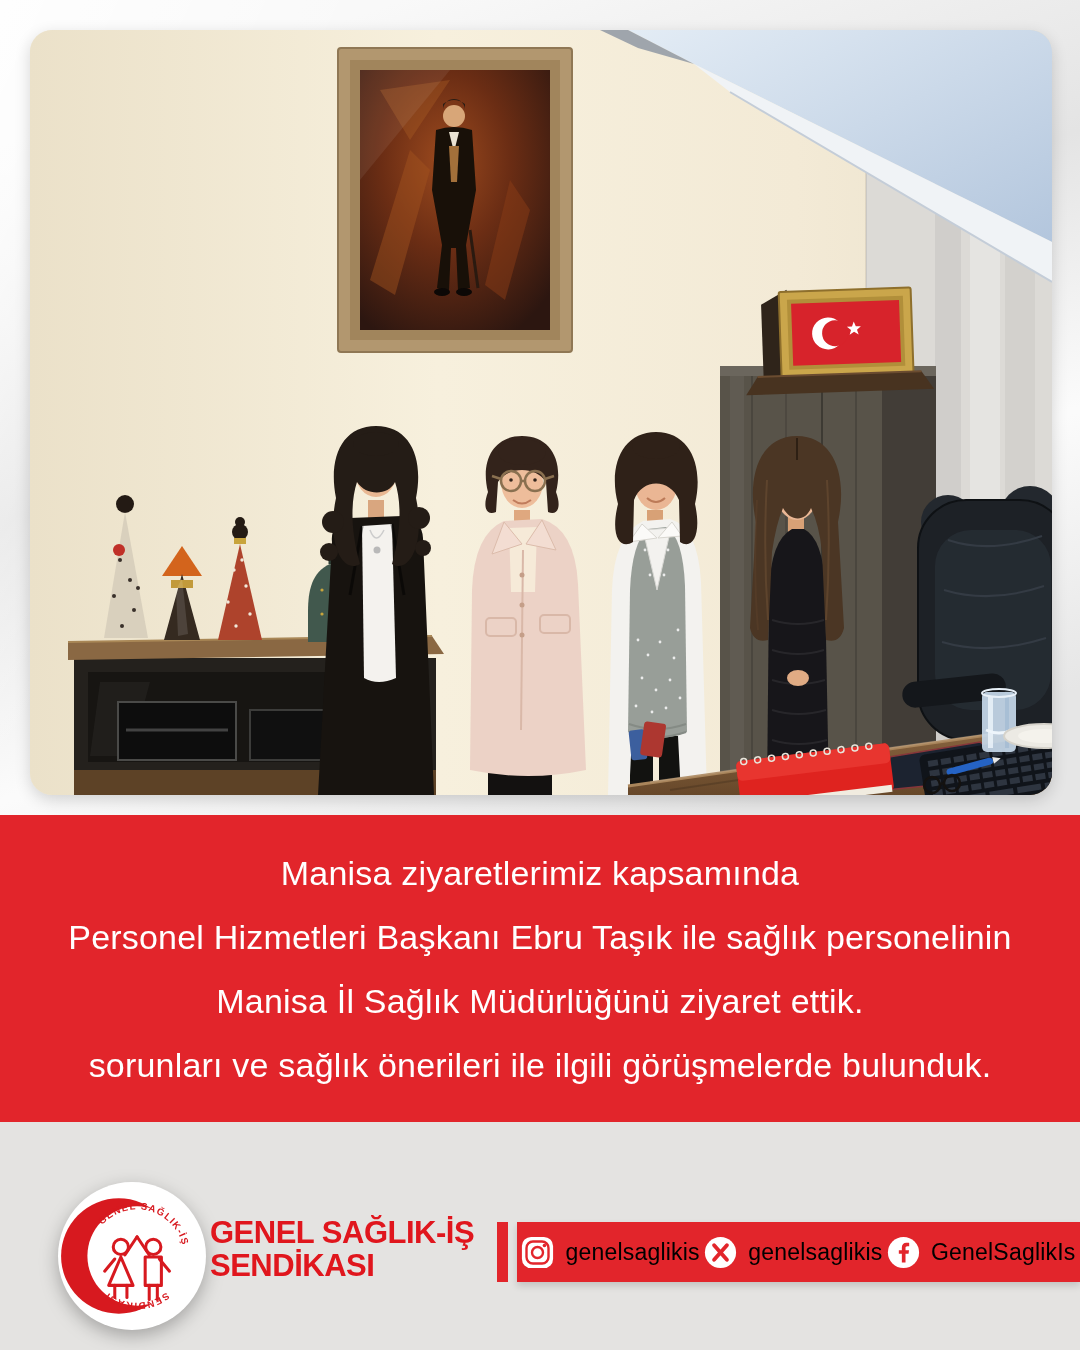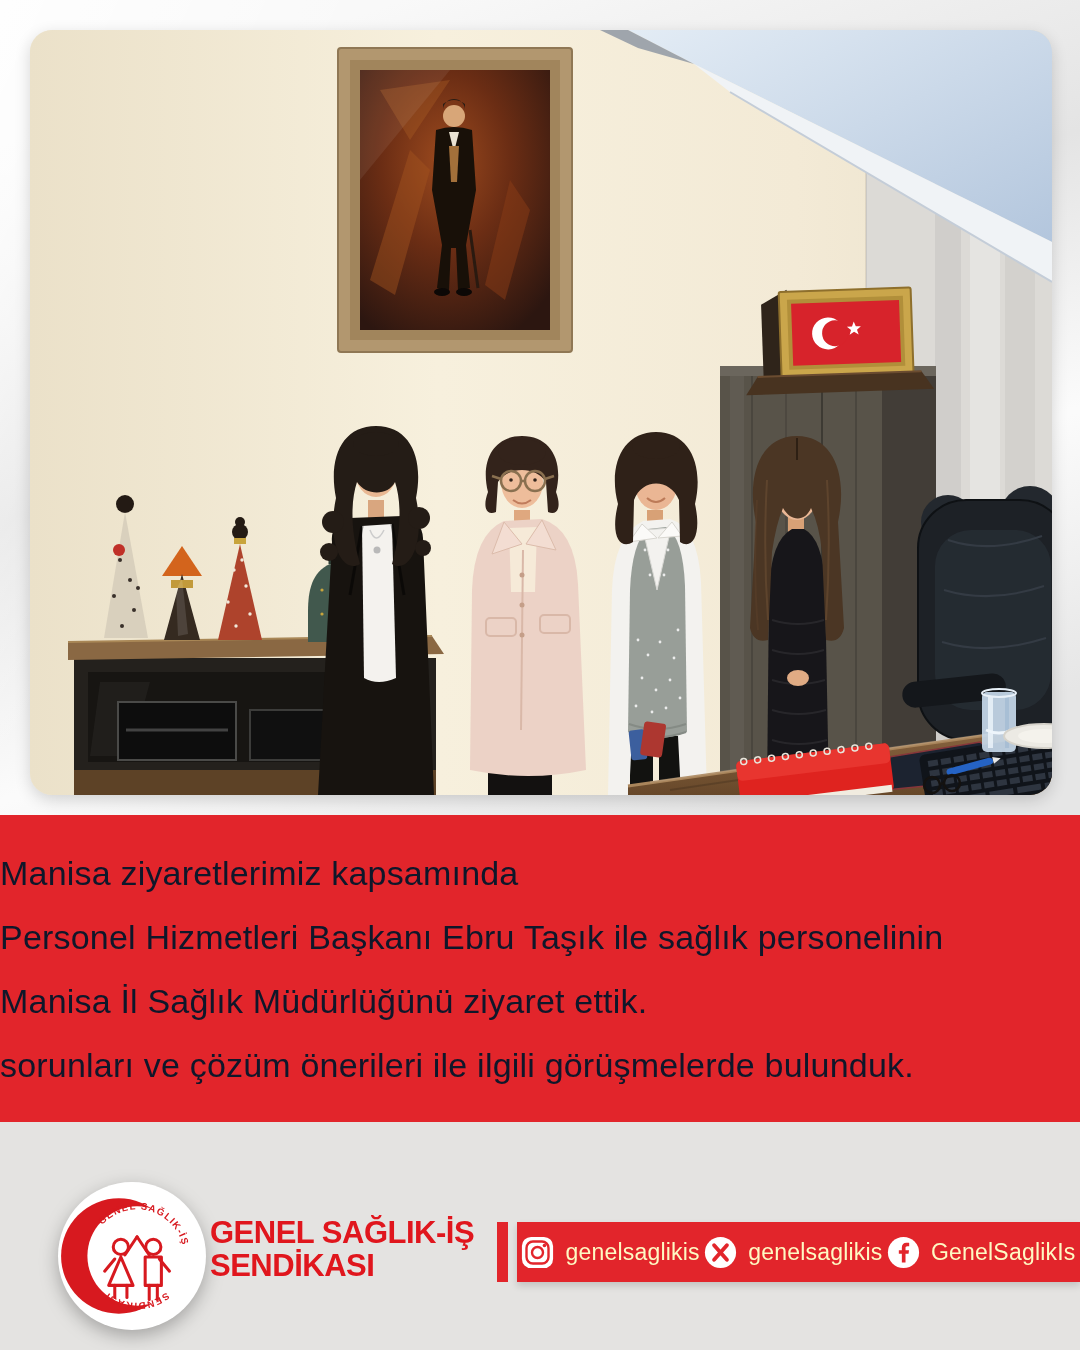--- a/index.html
+++ b/index.html
@@ -22,21 +22,21 @@
     background:#f2ebda;
   }
   .photo-card svg{display:block;width:100%;height:100%;}
   .banner{
     position:absolute;left:0;top:815px;width:1080px;height:307px;
     background:#e2252b;
     display:flex;flex-direction:column;justify-content:center;
     padding:0;box-sizing:border-box;
   }
   .banner-line{
-    color:#0f172a;font-size:34px;line-height:64px;text-align:left;
+    color:#ffffff;font-size:34px;line-height:64px;text-align:center;
     font-weight:400;letter-spacing:.2px;white-space:nowrap;
   }
   .footer{
     position:absolute;left:0;top:1122px;width:1080px;height:228px;
     background:#e4e3e1;
   }
   .logo-wrap{
     position:absolute;left:56px;top:58px;width:152px;height:152px;
     filter:drop-shadow(0 6px 9px rgba(0,0,0,.28));
   }
@@ -48,21 +48,21 @@
   .divider{
     position:absolute;left:497px;top:100px;width:11px;height:60px;background:#e2252b;
   }
   .social-bar{
     position:absolute;left:517px;top:100px;width:563px;height:60px;background:#e2252b;
     display:flex;align-items:center;justify-content:space-evenly;
     box-shadow:0 4px 7px rgba(0,0,0,.14);
   }
   .social-item{display:flex;align-items:center;gap:11px;}
   .social-item svg{width:33px;height:33px;display:block;}
-  .social-handle{color:#fef9c3;font-size:23px;font-weight:500;letter-spacing:.2px;}
+  .social-handle{color:#000000;font-size:23px;font-weight:500;letter-spacing:.2px;}
 </style>
 </head>
 <body>
 
 <div class="canvas">
 
   <div class="photo-card">
     <svg viewBox="0 0 1022 765">
       <defs>
         <linearGradient id="wallG" x1="0" y1="0" x2="1" y2="0">
@@ -359,21 +359,21 @@
           <line x1="910" y1="754" x2="914" y2="753" stroke="#141210" stroke-width="2.5"></line>
         </g>
       </g>
     </svg>
   </div>
 
   <div class="banner">
     <div class="banner-line">Manisa ziyaretlerimiz kapsamında</div>
     <div class="banner-line">Personel Hizmetleri Başkanı Ebru Taşık ile sağlık personelinin</div>
     <div class="banner-line">Manisa İl Sağlık Müdürlüğünü ziyaret ettik.</div>
-    <div class="banner-line">sorunları ve çözüm önerileri ile ilgili görüşmelerde bulunduk.</div>
+    <div class="banner-line">sorunları ve sağlık önerileri ile ilgili görüşmelerde bulunduk.</div>
   </div>
 
   <div class="footer">
 
     <div class="logo-wrap">
       <svg viewBox="0 0 150 150">
         <circle cx="75" cy="75" r="73" fill="#ffffff"></circle>
         <circle cx="62" cy="75" r="57" fill="#d7191f"></circle>
         <circle cx="80" cy="75" r="49" fill="#ffffff"></circle>
         <defs>

